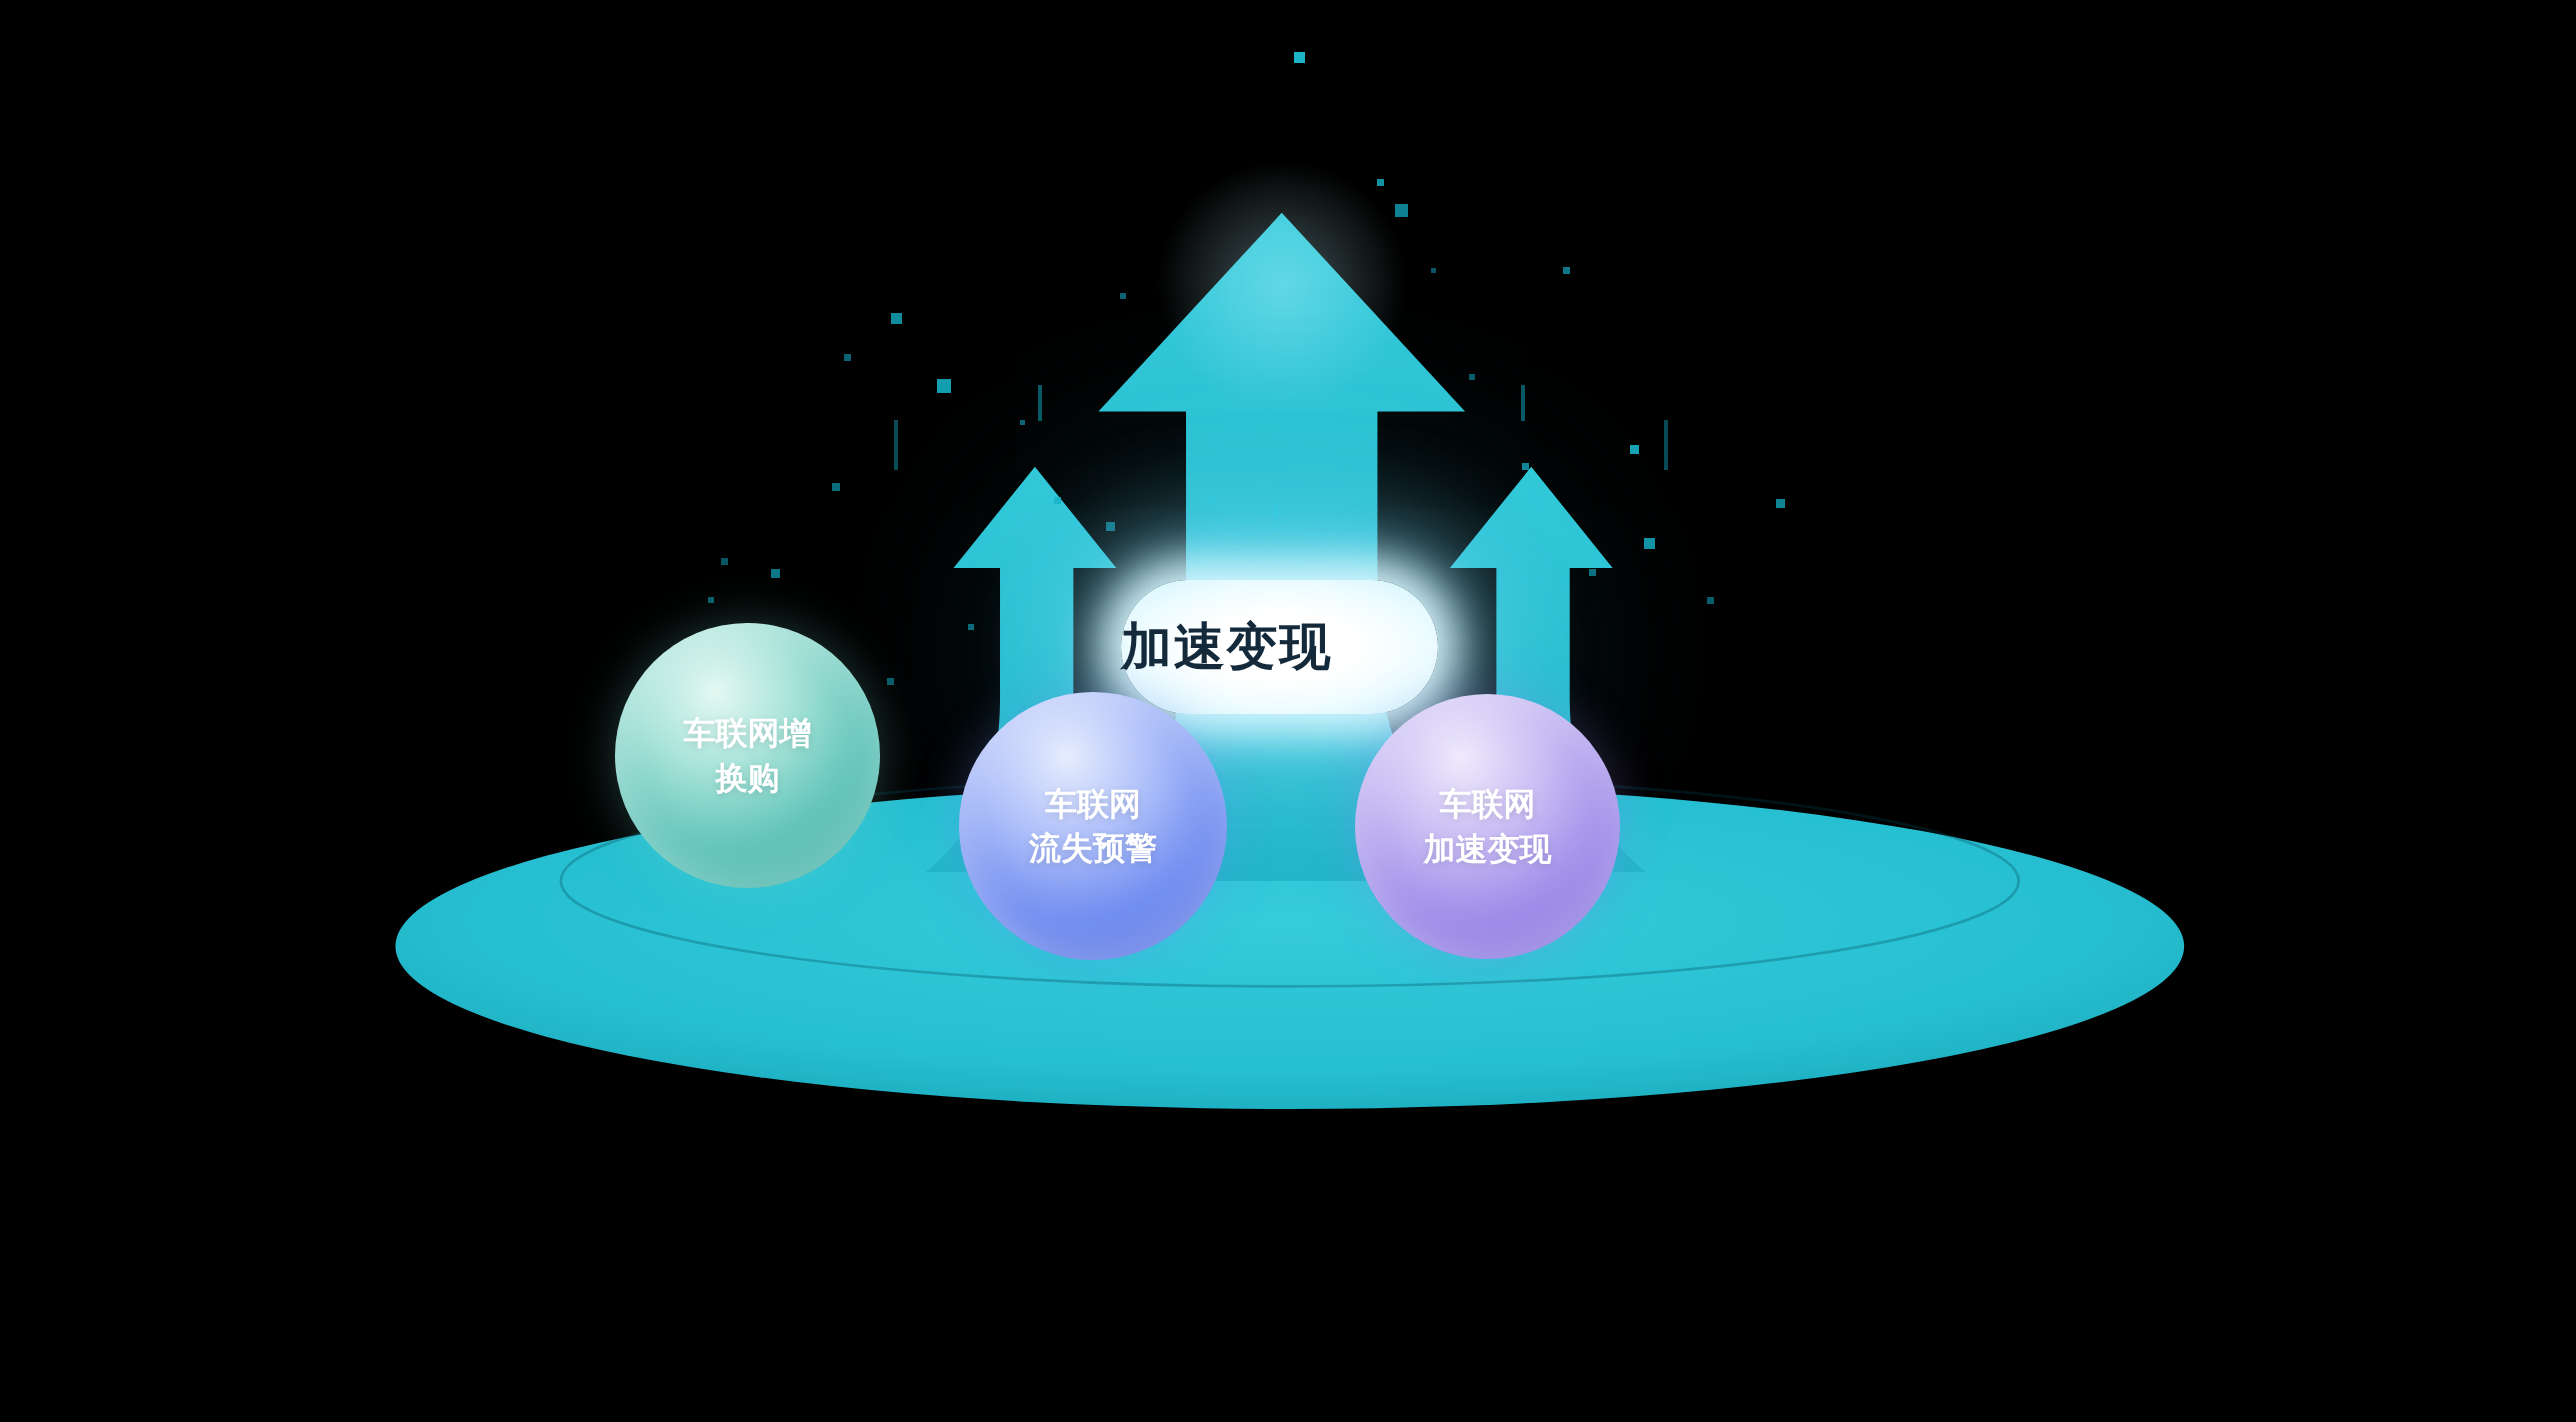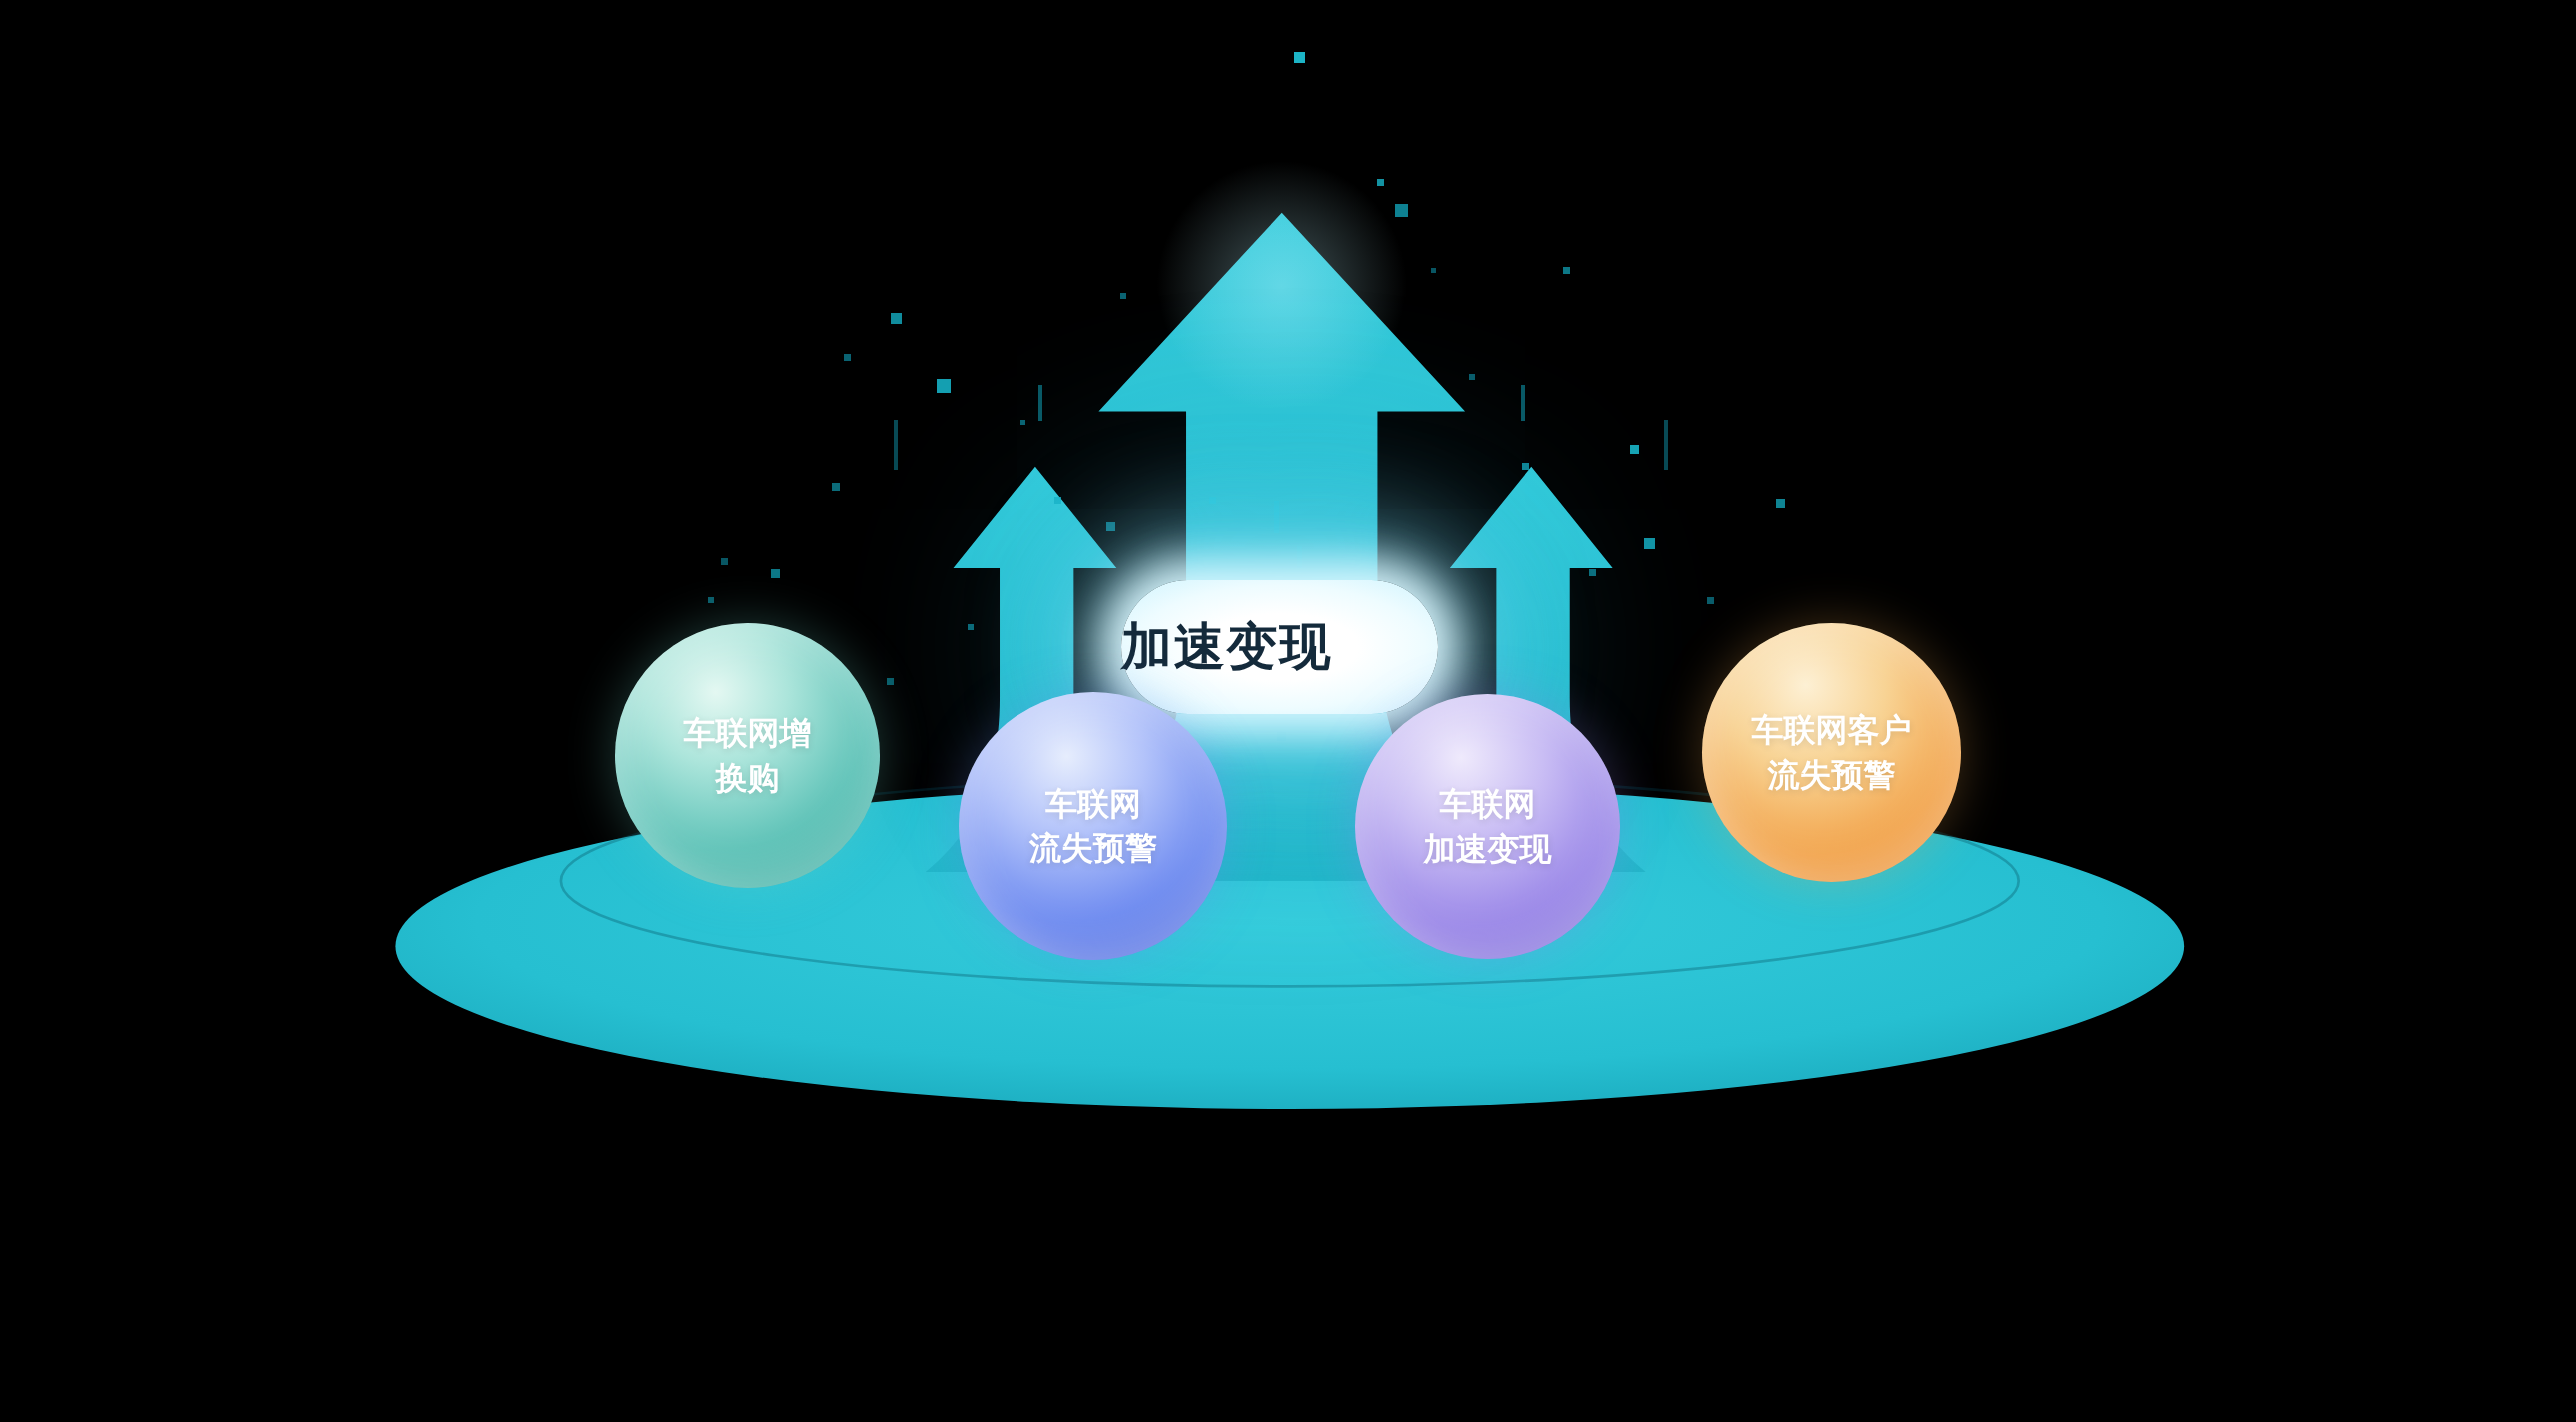--- a/index.html
+++ b/index.html
@@ -205,21 +205,15 @@
     </div>
   </div>
 
   <div class="bubble bubble-purple">
     <div class="lines">
       <span class="line">车联网</span>
       <span class="line">加速变现</span>
     </div>
   </div>
 
-  <div class="bubble bubble-orange">
-    <div class="lines">
-      <span class="line">车联网客户</span>
-      <span class="line">流失预警</span>
-    </div>
-  </div>
 
 </div>
 
 
 </body></html>

